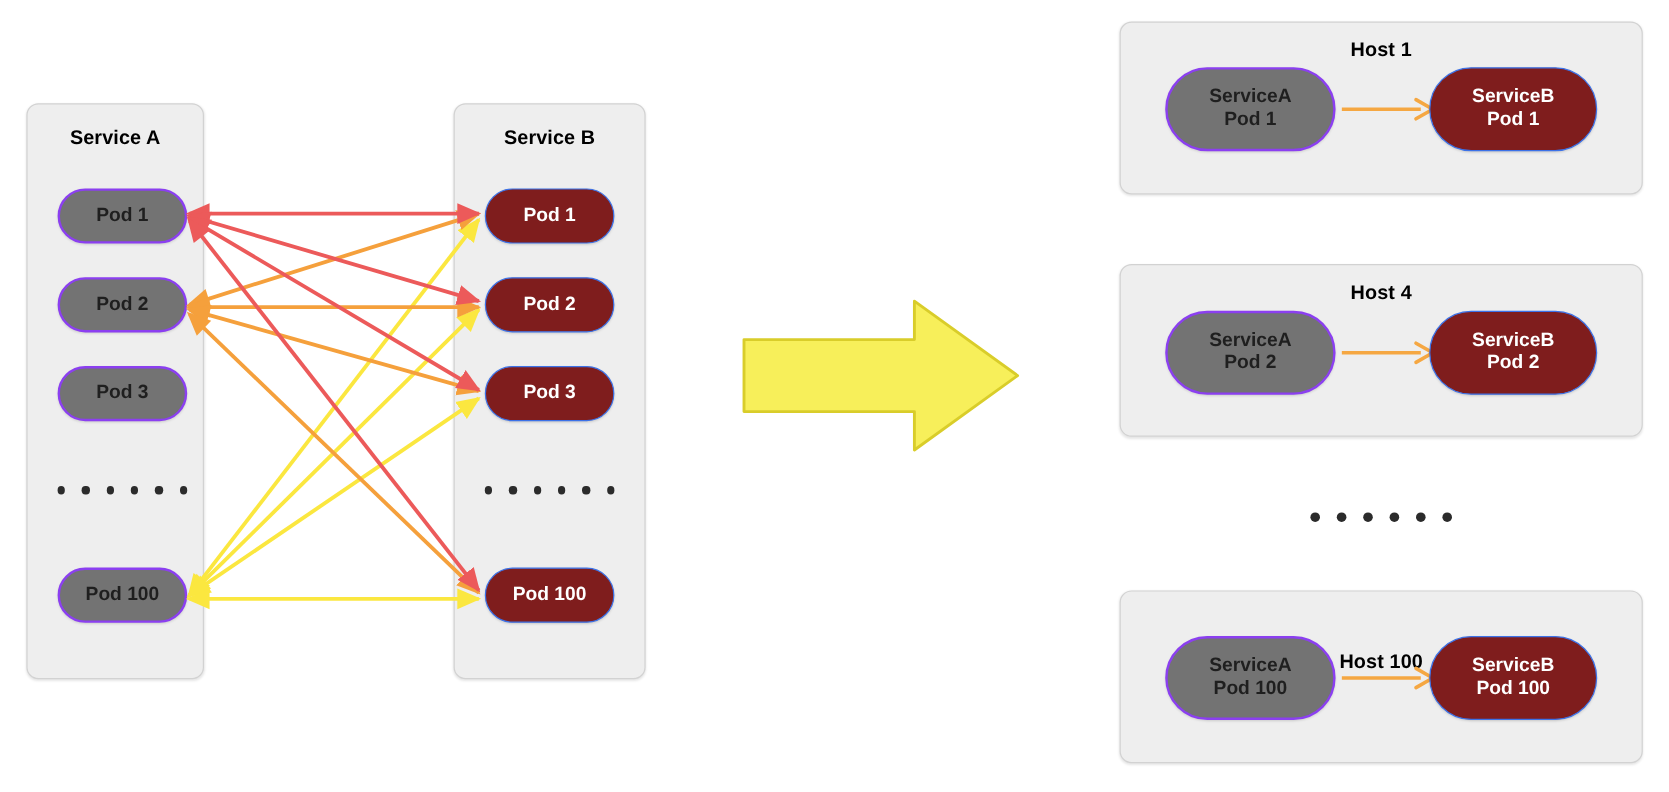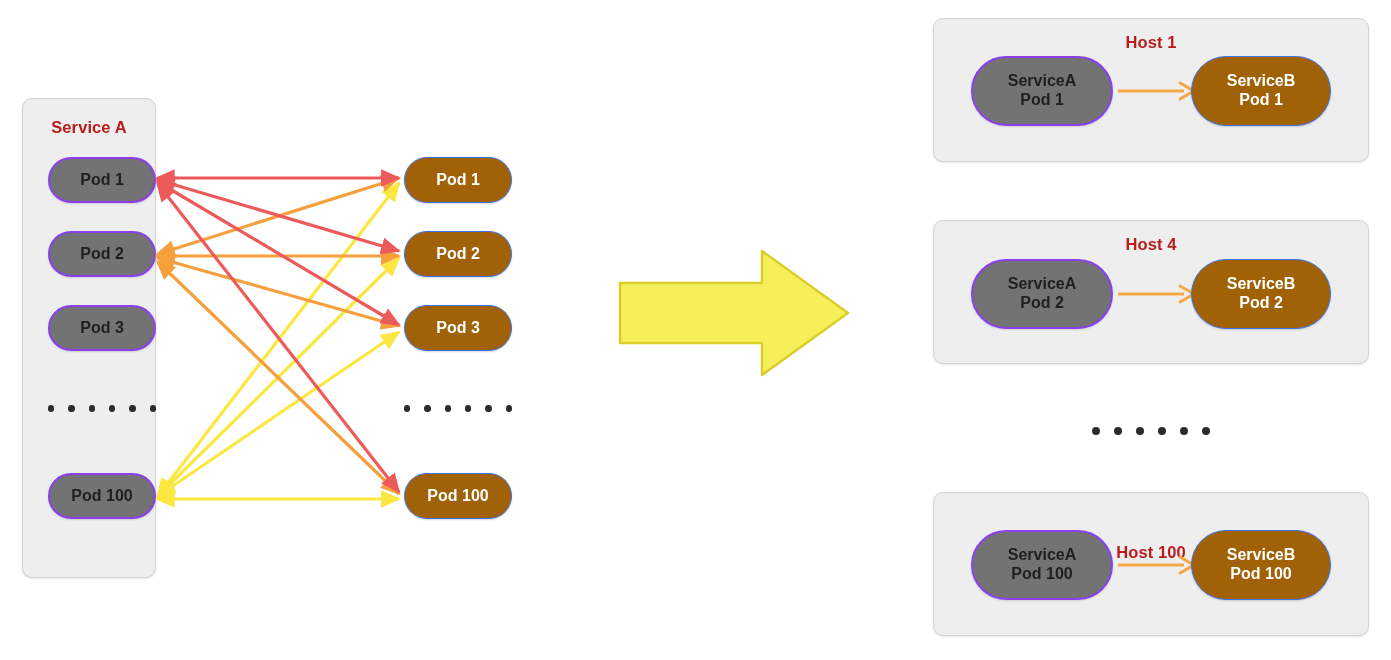--- a/index.html
+++ b/index.html
@@ -30,21 +30,21 @@
     box-shadow: 0 1px 2px rgba(0,0,0,0.10);
   }
 
   .panel-title {
     position: absolute;
     left: 0;
     right: 0;
     text-align: center;
     font-size: 16.5px;
     font-weight: 700;
-    color: #b91c1c;
+    color: #000000;
     letter-spacing: 0.1px;
   }
 
   
   .pill {
     position: absolute;
     box-sizing: border-box;
     display: flex;
     align-items: center;
     justify-content: center;
@@ -53,21 +53,21 @@
     font-weight: 700;
     border-radius: 999px;
   }
   .pill-purple {
     background: #737373;
     border: 2.2px solid #8b3ff0;
     color: #1f1f1f;
     box-shadow: 0 1px 2px rgba(0,0,0,0.13);
   }
   .pill-blue {
-    background: #a16207;
+    background: #7f1d1d;
     border: 1px solid #3c72e8;
     color: #ffffff;
     box-shadow: 0 1px 2px rgba(0,0,0,0.15);
   }
 
   
   .dots {
     position: absolute;
     display: flex;
     align-items: center;
@@ -99,41 +99,44 @@
   .host-arrow {
     position: absolute;
     pointer-events: none;
   }
 </style>
 </head>
 <body>
 
 <div id="canvas">
 
-  <div class="panel" style="left:22px; top:86px; width:134px; height:480px;margin-top:12px;">
+  <div class="panel" style="left:22px; top:86px; width:148px; height:480px;">
     <div class="panel-title" style="top:19px;">Service A</div>
   </div>
 
   <div class="pill pill-purple" style="left:48px; top:157px; width:108px; height:46px; font-size:16px;">Pod 1</div>
 
   <div class="pill pill-purple" style="left:48px; top:231px; width:108px; height:46px; font-size:16px;">Pod 2</div>
 
   <div class="pill pill-purple" style="left:48px; top:305px; width:108px; height:46px; font-size:16px;">Pod 3</div>
 
   <div class="dots" style="left:48px; top:400px; width:108px; height:16px;">
     <span class="dot"></span>
     <span class="dot"></span>
     <span class="dot"></span>
     <span class="dot"></span>
     <span class="dot"></span>
     <span class="dot"></span>
   </div>
 
   <div class="pill pill-purple" style="left:48px; top:473px; width:108px; height:46px; font-size:16px;">Pod 100</div>
 
+  <div class="panel" style="left:378px; top:86px; width:160px; height:480px;">
+    <div class="panel-title" style="top:19px;">Service B</div>
+  </div>
 
   <div class="pill pill-blue" style="left:404px; top:157px; width:108px; height:46px; font-size:16px;">Pod 1</div>
 
   <div class="pill pill-blue" style="left:404px; top:231px; width:108px; height:46px; font-size:16px;">Pod 2</div>
 
   <div class="pill pill-blue" style="left:404px; top:305px; width:108px; height:46px; font-size:16px;">Pod 3</div>
 
   <div class="dots" style="left:404px; top:400px; width:108px; height:16px;">
     <span class="dot"></span>
     <span class="dot"></span>

